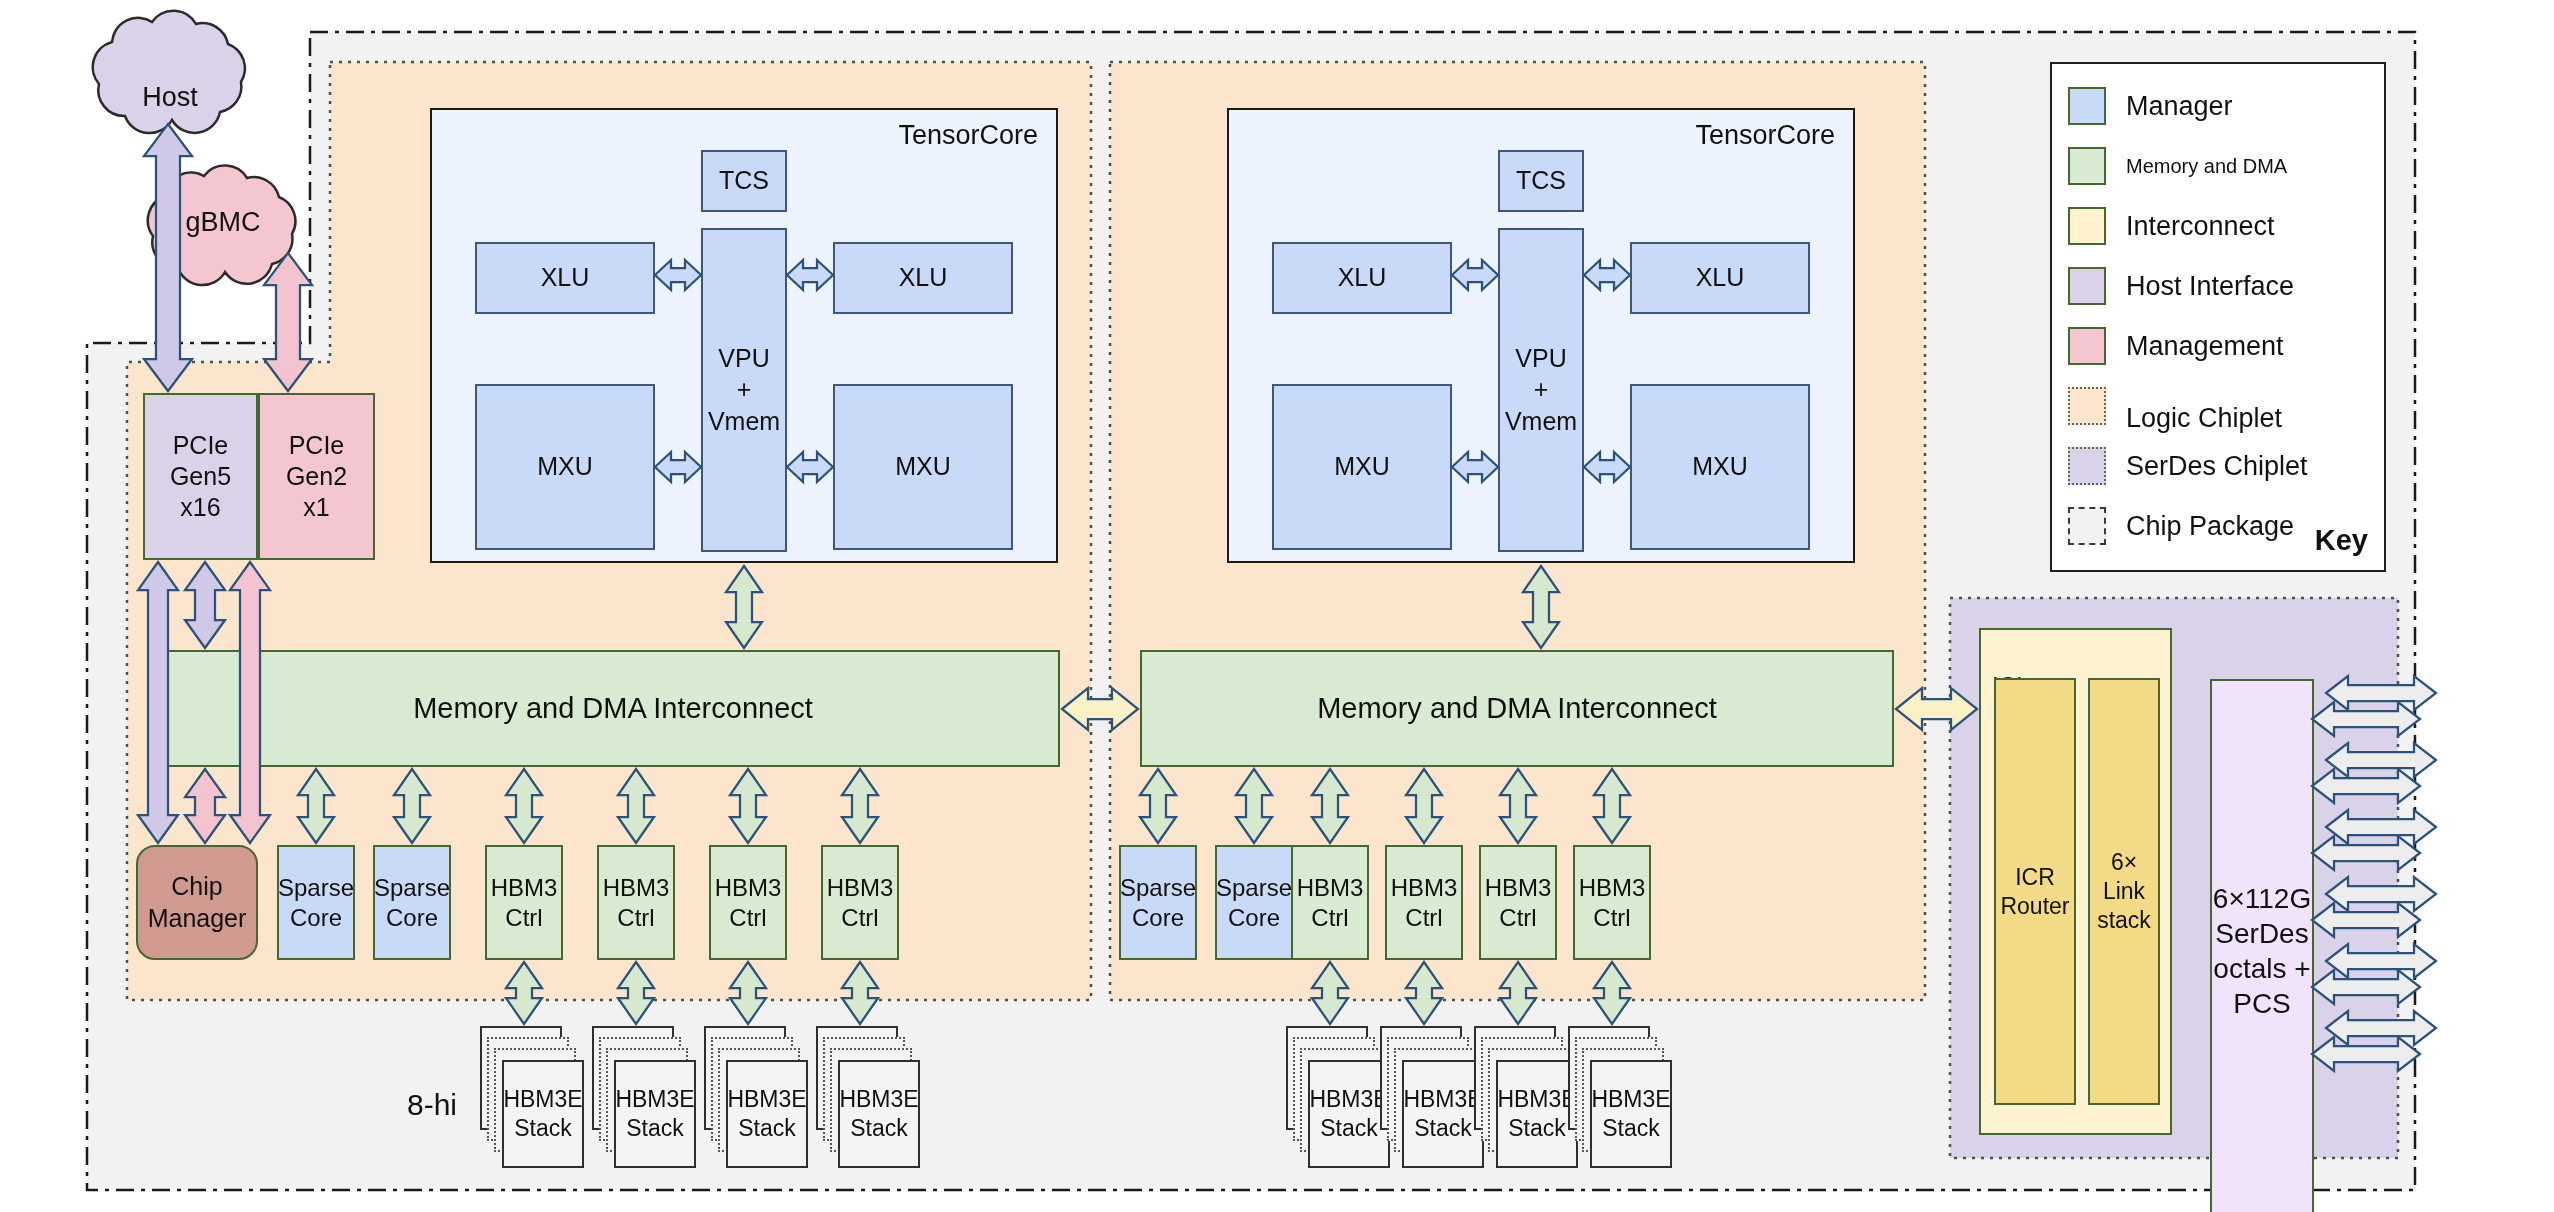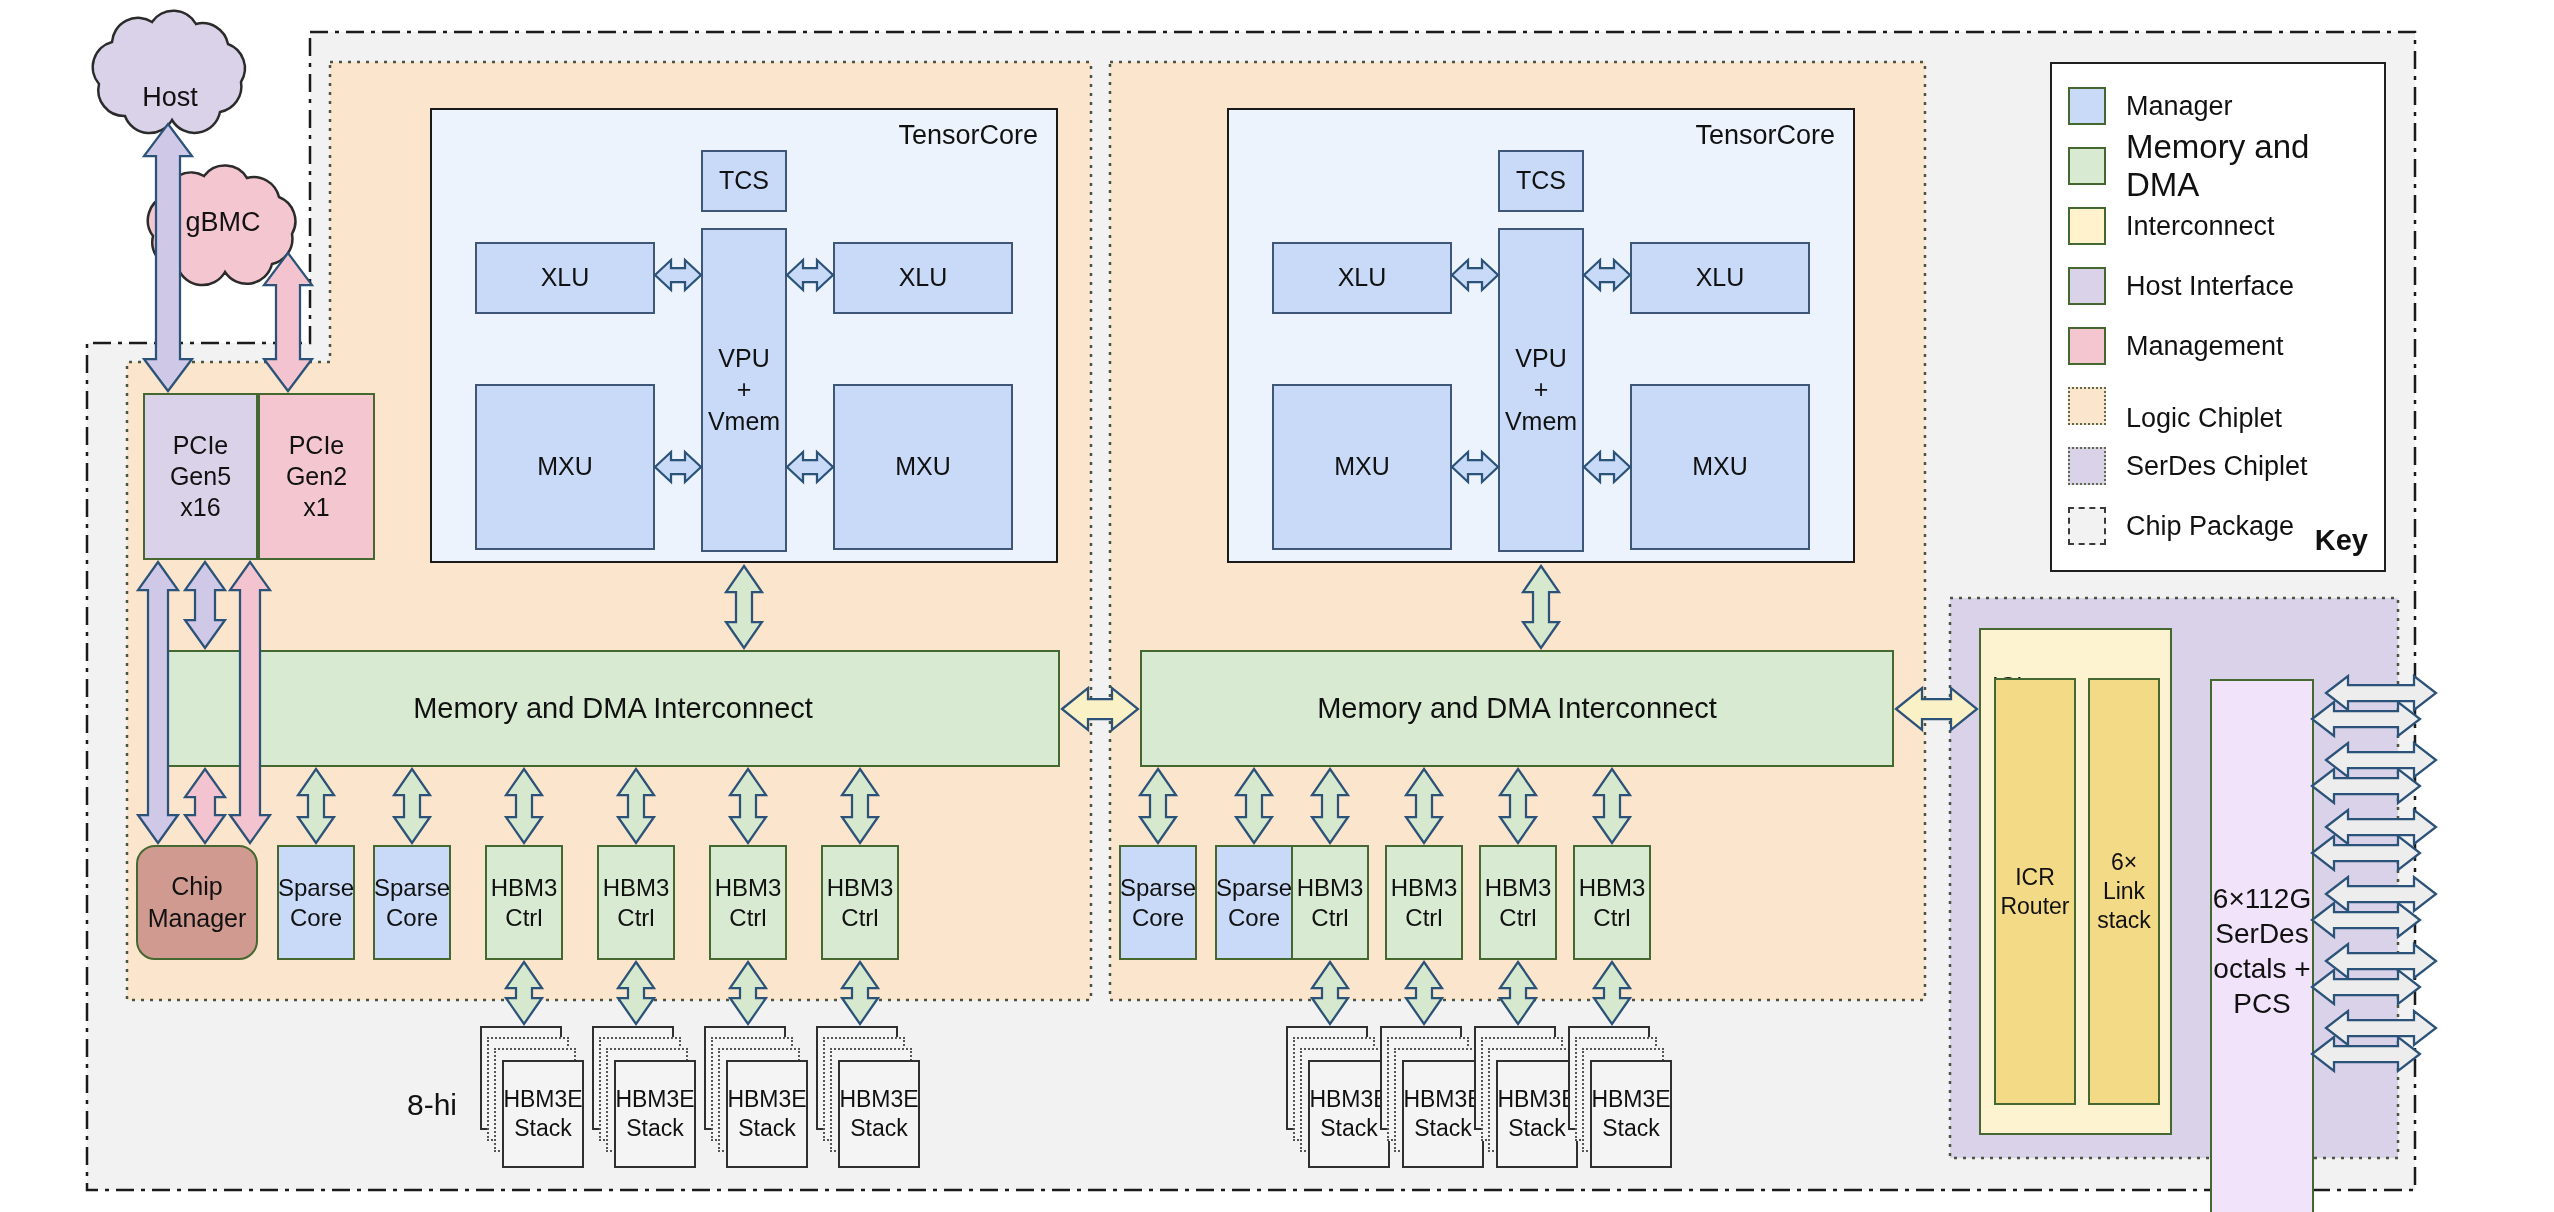--- a/index.html
+++ b/index.html
@@ -136,21 +136,21 @@
 SerDes
 octals +
 PCS</div>
       <div class="kbox" style="left: 2050px; top: 62px; width: 336px; height: 510px;"></div>
       <div class="krow" style="left: 2068px; top: 80px; width: 302px; height: 52px;">
         <div class="ksw" style="background: rgb(201, 218, 248); border: 2px solid rgb(68, 104, 47);"></div>
         <div style="font-size: 27px;">Manager</div>
       </div>
       <div class="krow" style="left: 2068px; top: 140px; width: 302px; height: 52px;">
         <div class="ksw" style="background: rgb(217, 234, 211); border: 2px solid rgb(68, 104, 47);"></div>
-        <div style="font-size: 33px;">Memory and DMA</div>
+        <div style="font-size: 20px;">Memory and DMA</div>
       </div>
       <div class="krow" style="left: 2068px; top: 200px; width: 302px; height: 52px;">
         <div class="ksw" style="background: rgb(255, 242, 204); border: 2px solid rgb(68, 104, 47);"></div>
         <div style="font-size: 27px;">Interconnect</div>
       </div>
       <div class="krow" style="left: 2068px; top: 260px; width: 302px; height: 52px;">
         <div class="ksw" style="background: rgb(217, 210, 233); border: 2px solid rgb(68, 104, 47);"></div>
         <div style="font-size: 27px;">Host Interface</div>
       </div>
       <div class="krow" style="left: 2068px; top: 320px; width: 302px; height: 52px;">

